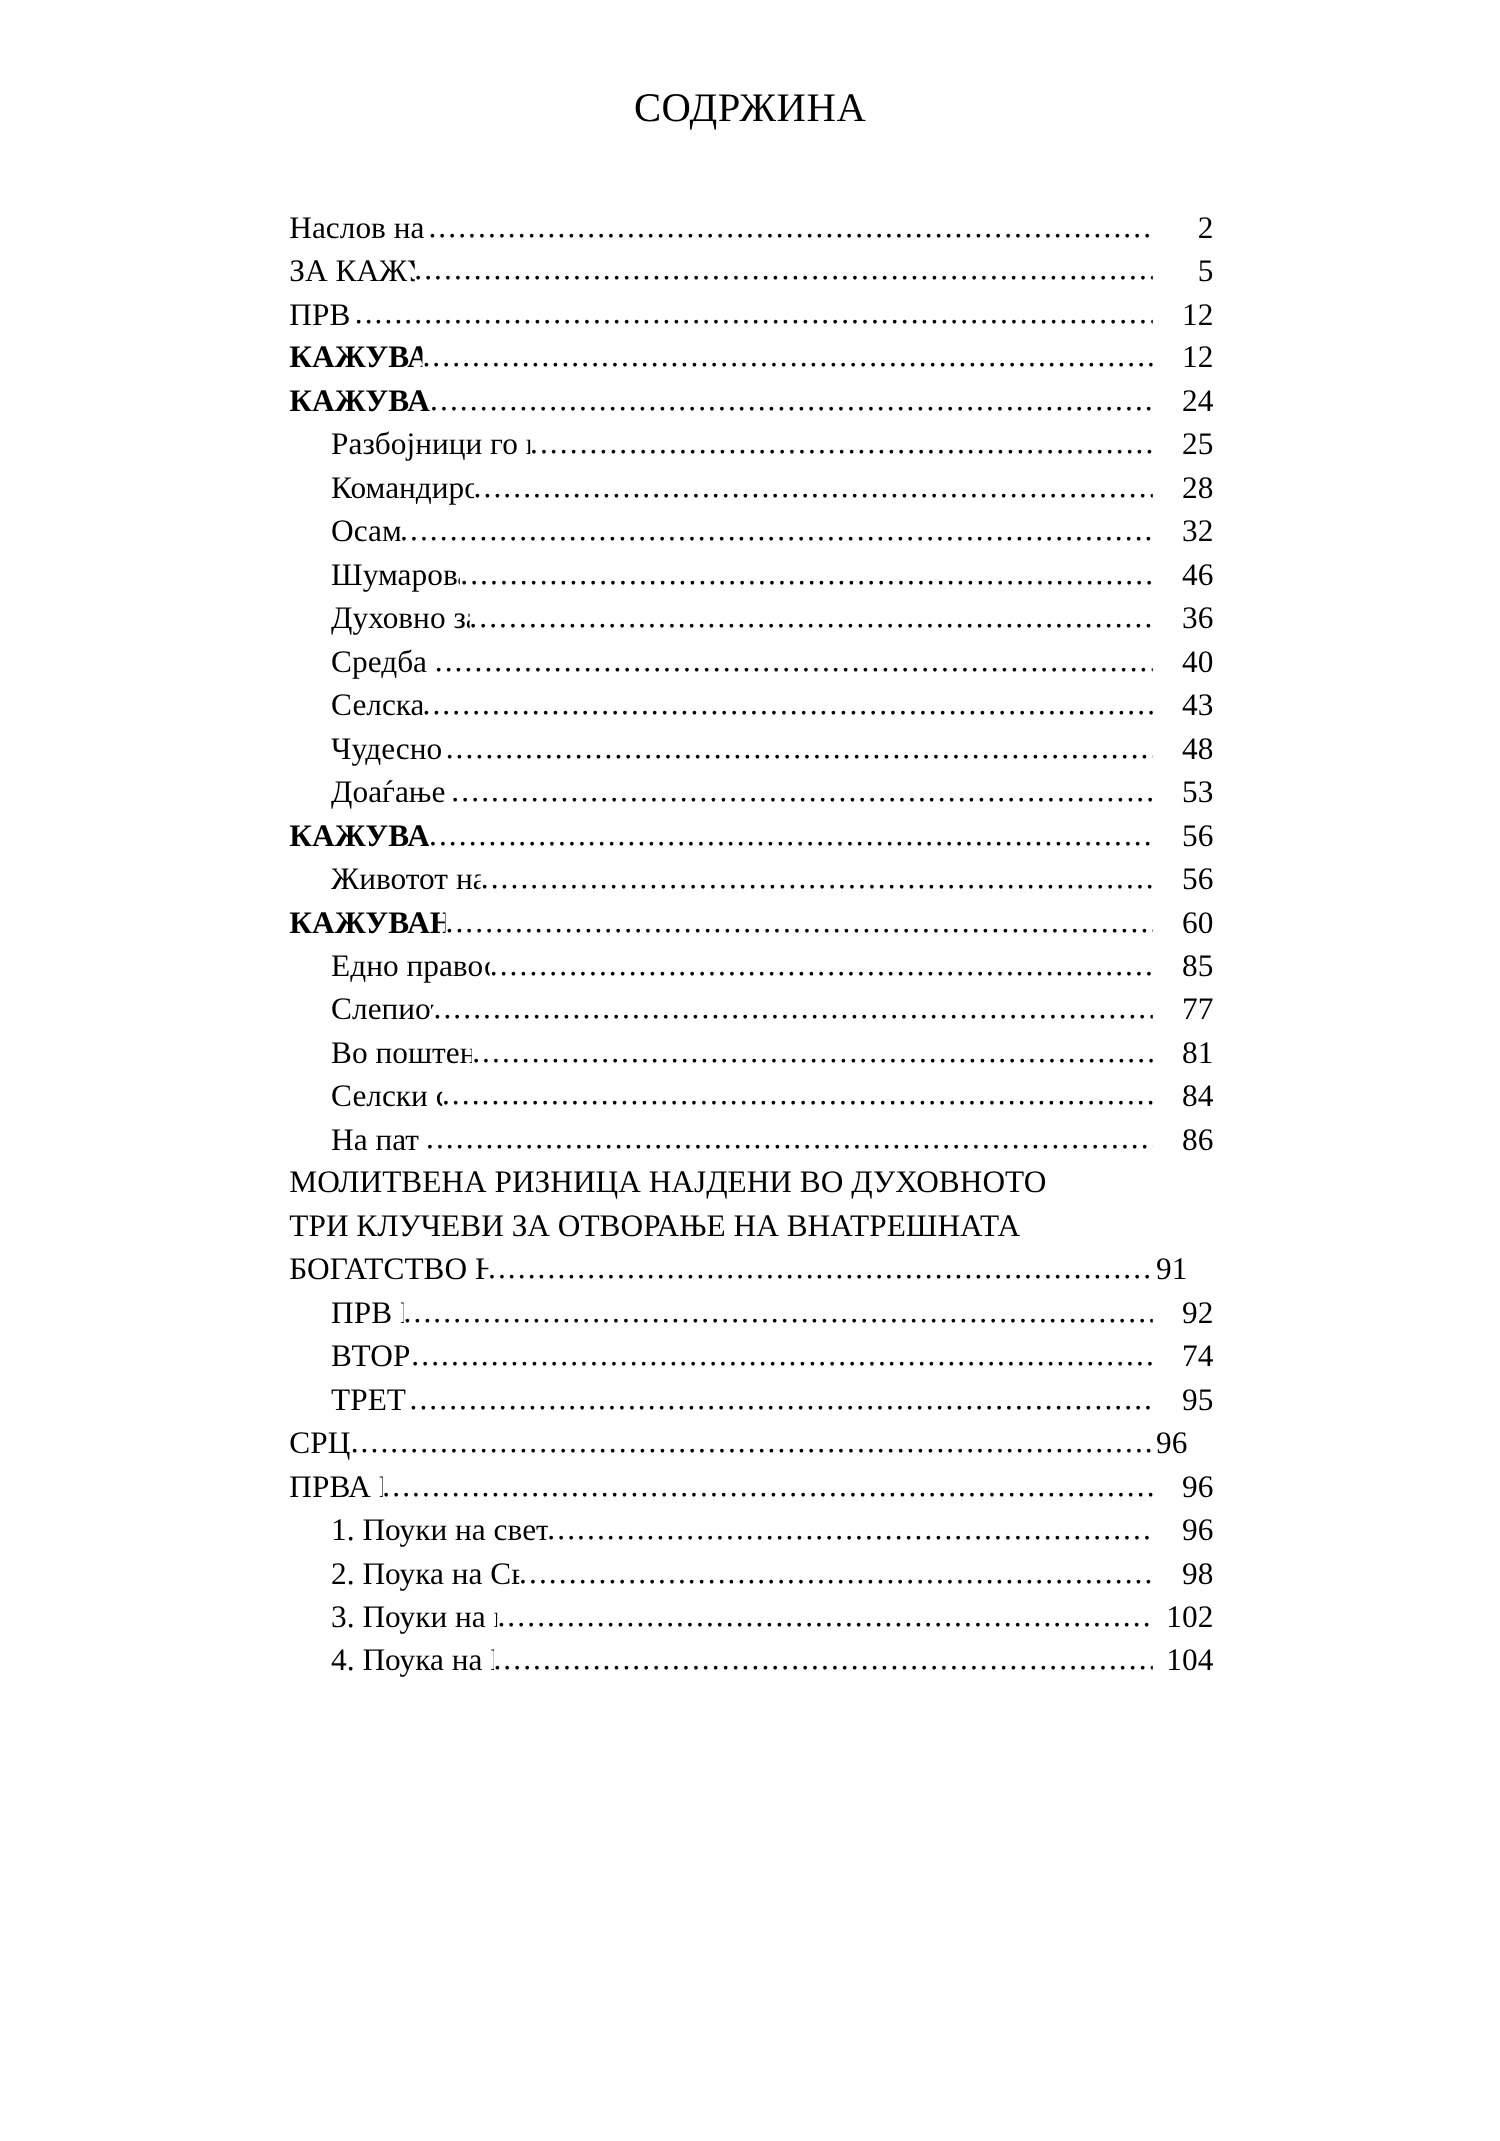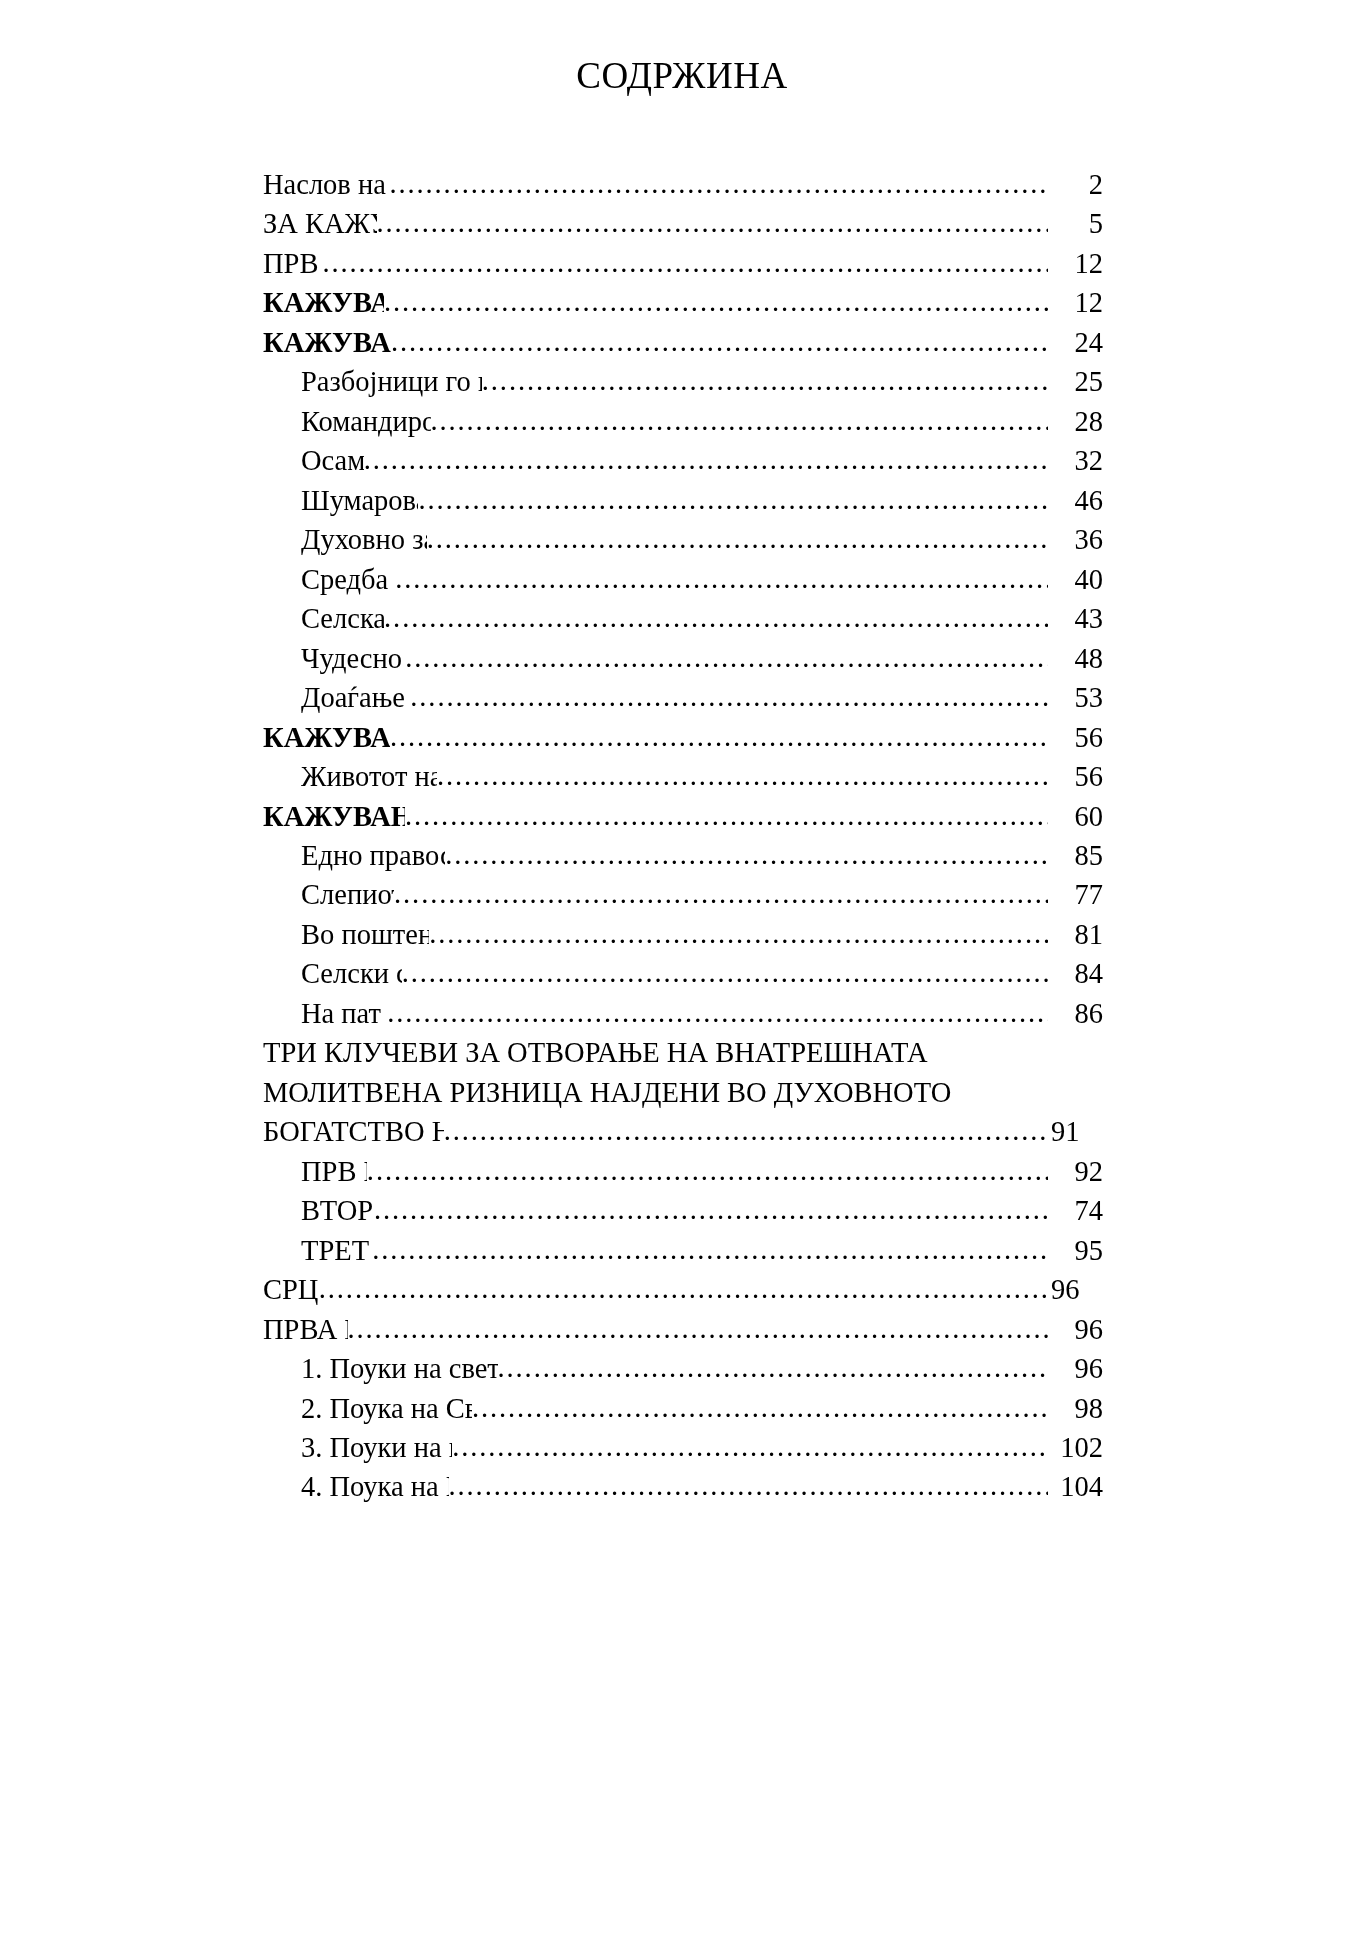--- a/index.html
+++ b/index.html
@@ -24,21 +24,21 @@
     padding: 0;
     overflow: hidden;
   }
 
   .toc-title {
     text-align: center;
     font-size: 37px;
     font-weight: 400;
     letter-spacing: 0.5px;
     margin: 0;
-    padding-top: 54px;
+    padding-top: 77px;
     font-family: "Liberation Serif", "DejaVu Serif", serif;
   }
 
   .toc-body {
     margin: 0 auto;
     padding-top: 68px;
     width: 840px;
     padding-left: 2px;
   }
 
@@ -233,22 +233,22 @@
           <span class="page-no">84</span>
         </div>
         <div class="toc-entry lvl-1">
           <span class="label">На пат за Казан</span>
           <span class="leader">................................................................................................................................................................</span>
           <span class="page-no">86</span>
         </div>
       </div>
 
     <div class="toc-block">
+      <div class="block-line">МОЛИТВЕНА РИЗНИЦА НАЈДЕНИ ВО ДУХОВНОТО</div>
       <div class="block-line">ТРИ КЛУЧЕВИ ЗА ОТВОРАЊЕ НА ВНАТРЕШНАТА</div>
-      <div class="block-line">МОЛИТВЕНА РИЗНИЦА НАЈДЕНИ ВО ДУХОВНОТО</div>
       <div class="block-last">
         <span class="label">БОГАТСТВО НА СВЕТИТЕ ОТЦИ</span>
         <span class="leader">................................................................................................................................................................</span>
         <span class="page-no">91</span>
       </div>
     </div>
 
     <div id="entries-keys">
         <div class="toc-entry lvl-1">
           <span class="label">ПРВ КЛУЧ</span>

